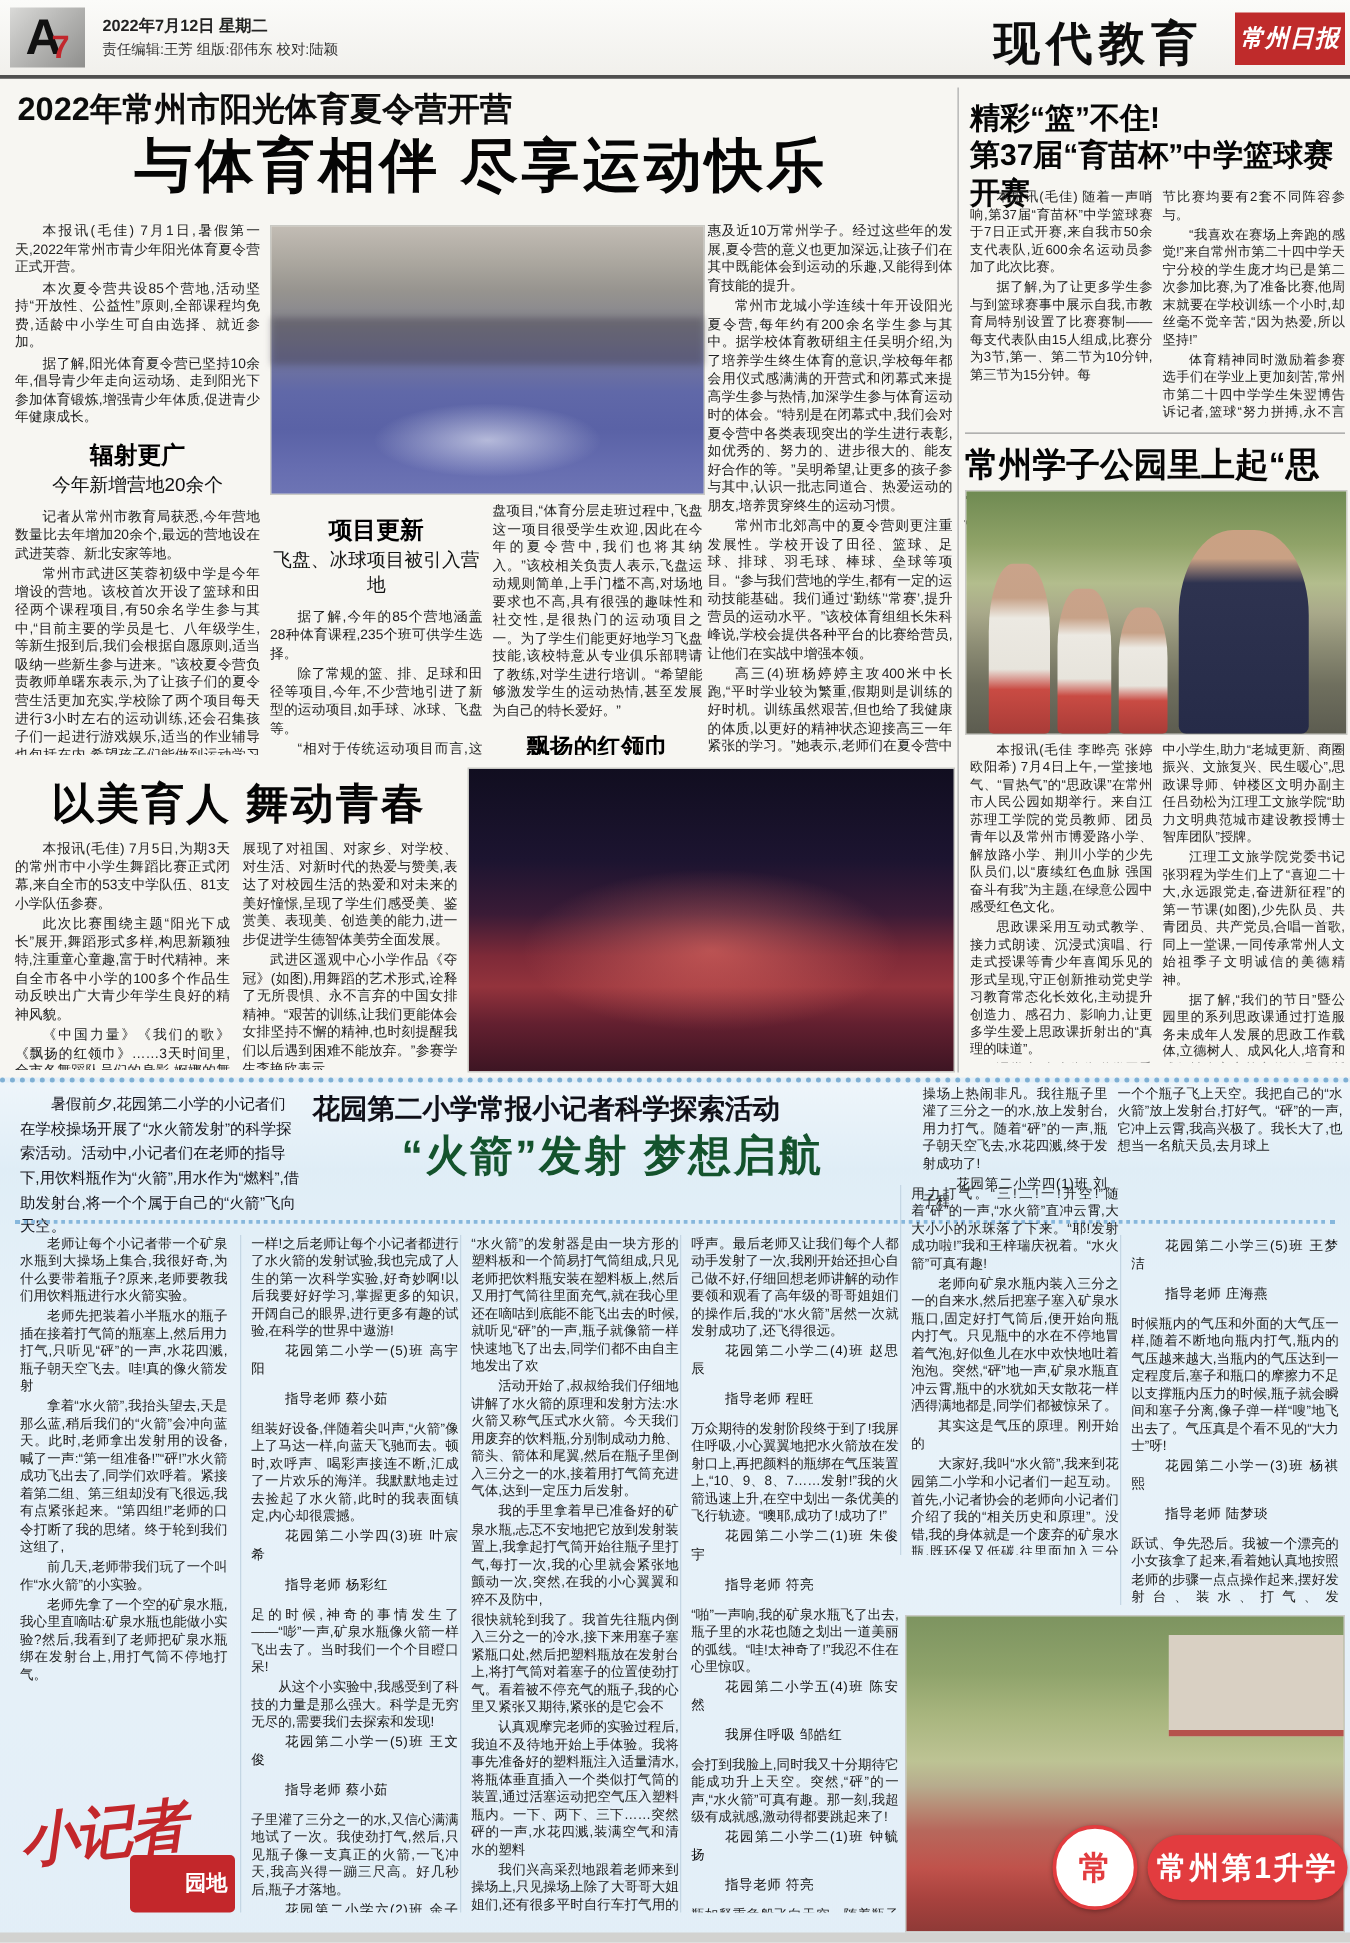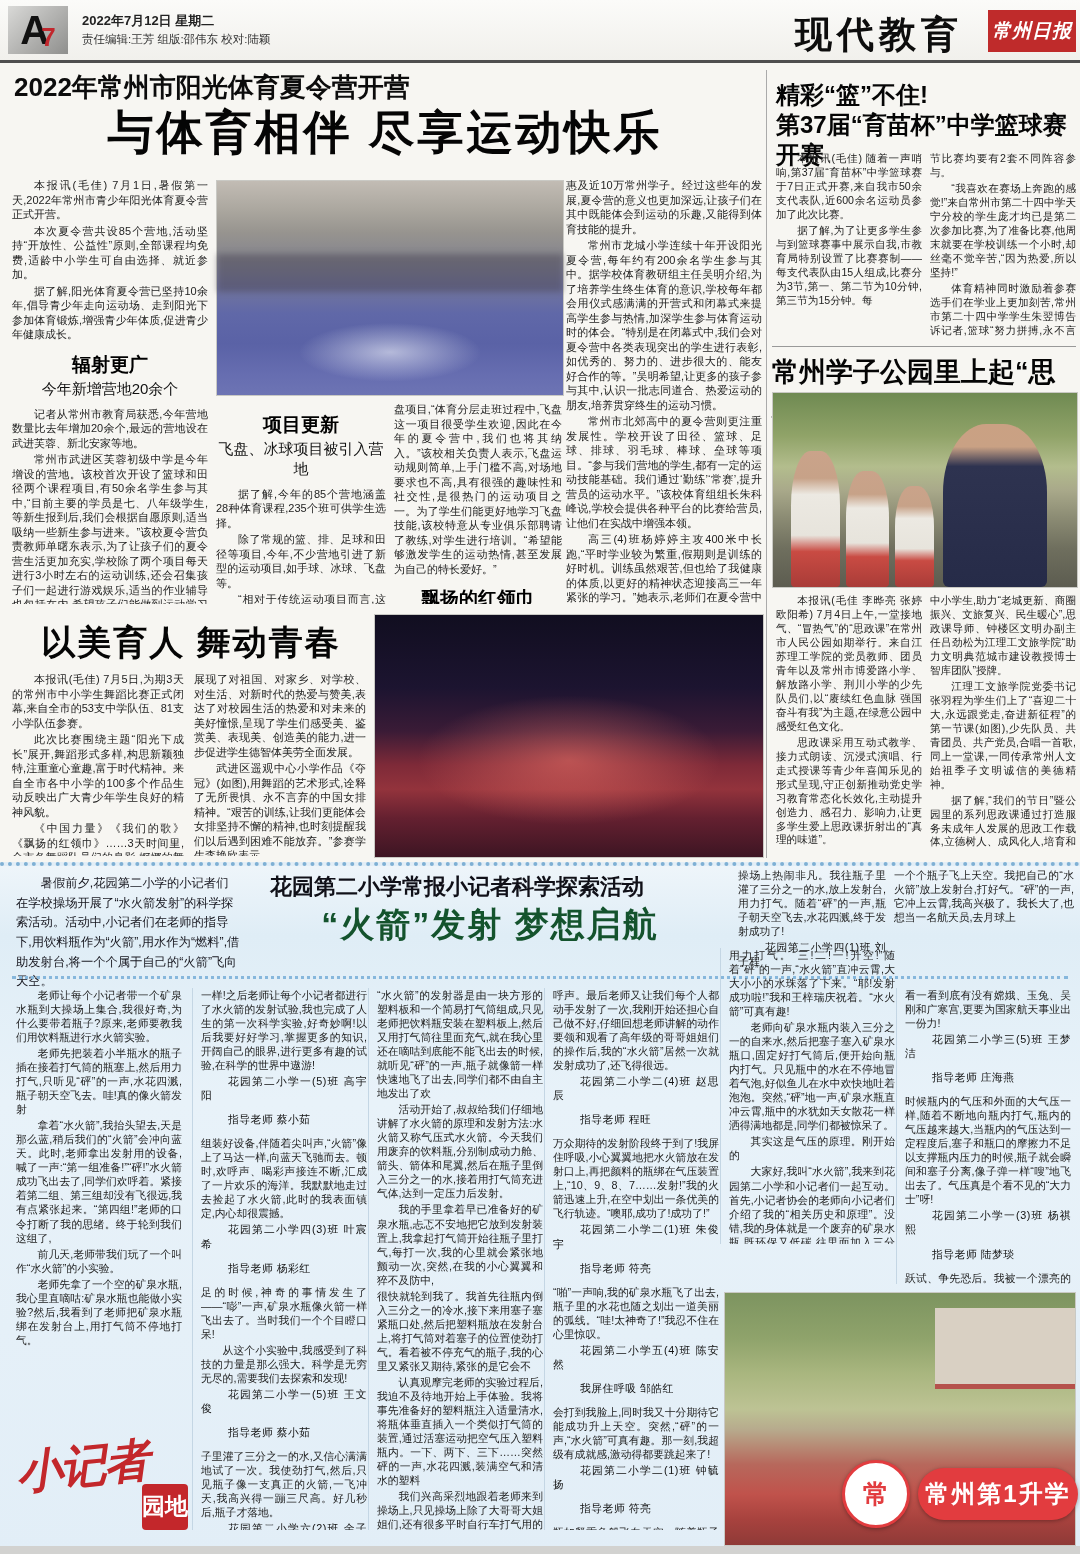--- a/index.html
+++ b/index.html
@@ -21,21 +21,21 @@
   .cont{text-indent:0;}
   .byline{text-indent:2.5em;letter-spacing:.5px;color:#111;margin:2px 0 8px 0;}
   .subhead{font-weight:bold;text-align:center;text-indent:0;font-size:19px;margin:10px 0 2px 0;color:#000;}
   .subhead-small{text-align:center;text-indent:0;font-size:15px;margin:0 0 8px 0;color:#111;}
   
   .sun-kicker{left:14px;top:70px;width:700px;font-size:26px;font-weight:bold;color:#0c0c0c;}
   .sun-title{left:20px;top:102px;width:730px;text-align:center;font-size:46px;font-weight:900;letter-spacing:3px;color:#050505;}
   .dance-title{left:10px;top:620px;width:362px;text-align:center;font-size:34px;font-weight:900;letter-spacing:2px;color:#050505;}
   .bb-title{left:776px;top:80px;width:300px;font-size:24px;font-weight:900;color:#050505;line-height:1.25;}
   .civ-title{left:772px;top:354px;width:306px;font-size:27px;font-weight:900;color:#050505;}
-  .rk-kicker{left:250px;top:872px;width:480px;font-size:22px;font-weight:bold;color:#101018;margin-left:20px;}
+  .rk-kicker{left:250px;top:872px;width:480px;font-size:22px;font-weight:bold;color:#101018;}
   .rk-title{left:250px;top:902px;width:480px;text-align:center;font-size:34px;font-weight:900;letter-spacing:2px;color:#14532d;}
   
   .vrule{width:1px;background:#aaa;}
   .hrule{height:1px;background:#999;}
   
   .photo{border:1px solid #c9c9c4;}
   .sun-photo{left:216px;top:180px;width:346px;height:214px;background:
     radial-gradient(ellipse 130px 42px at 50% 80%,rgba(228,231,244,.65),rgba(228,231,244,0) 70%),
     linear-gradient(180deg,#c2bcb4 0%,#aaa69e 14%,#97948f 24%,#85858e 36%,#74779c 48%,#6068a8 62%,#5a62a6 76%,#666db0 90%,#6d74b4 100%);}
   .photo-band{left:0;top:34%;width:100%;height:18%;background:rgba(58,52,66,.38);filter:blur(3px);}
@@ -51,21 +51,21 @@
   .bldg{position:absolute;right:0;top:6%;width:40%;height:30%;background:#d9d0c3;border-bottom:5px solid #b5524c;}
   
   .bottom{left:0;top:862px;width:1080px;height:692px;background:linear-gradient(180deg,#eef5fa,#dfedf6 10%,#e8f2f9 34%,#e2eef7 100%);border-top:4px dotted #7fb0d4;}
   .dotline{left:12px;top:976px;width:1056px;height:0;border-top:3px dotted #86b7dc;}
   .rk{font-size:10.8px;line-height:1.3;color:#1d1d1d;}
   .rk .byline{margin:2px 0 10px 0;}
   .rk-intro{left:16px;top:874px;width:224px;height:98px;font-size:12.3px;line-height:1.6;color:#15151d;}
   
   .xjz{left:16px;top:1436px;width:190px;height:110px;}
   .xjz-script{font-size:46px;font-weight:900;font-style:italic;color:#c3272b;transform:rotate(-6deg);display:inline-block;letter-spacing:-2px;}
-  .seal{position:absolute;right:18px;top:48px;width:46px;height:46px;background:#c3272b;color:#fff;display:flex;align-items:center;justify-content:center;font-size:23px;font-weight:bold;line-height:1.1;text-align:center;border-radius:4px;}
+  .seal{position:absolute;right:18px;top:48px;width:46px;height:46px;background:#c3272b;color:#fff;display:flex;align-items:center;justify-content:center;font-size:17px;font-weight:bold;line-height:1.1;text-align:center;border-radius:4px;padding-left:38px;}
   
   .watermark{left:842px;top:1458px;width:236px;height:72px;display:flex;align-items:center;gap:8px;}
   .wm-badge{width:62px;height:62px;border-radius:50%;background:#fff;border:3px solid #e23c3f;color:#e23c3f;display:flex;align-items:center;justify-content:center;font-size:26px;font-weight:900;box-shadow:0 1px 4px rgba(0,0,0,.35);}
   .wm-pill{flex:1;height:52px;background:#e23c3f;border-radius:30px;color:#fff;display:flex;align-items:center;justify-content:center;font-size:24px;font-weight:900;letter-spacing:2px;box-shadow:0 1px 4px rgba(0,0,0,.35);}
   .bottom-edge{left:0;top:1546px;width:1080px;height:8px;background:#d2d2d0;}
 </style>
 </head>
 <body>
 
 <div class="page">
@@ -217,21 +217,20 @@
       <div class="byline">指导老师 符亮</div>
       <div class="para cont">瓶如释重负般飞向天空。随着瓶子弹射高度不断攀升,整个飞行轨迹被闪亮的水花织成一条长长的抛物线,洒落了一地水珠。</div>
     </div>
   <div class="abs col rk" style="left:720px;top:948px;width:166px;height:296px;border-left:1px solid #c4d6e4;padding-left:8px;">
       <div class="para cont">用力打气。“三!二!一!升空!”随着“砰”的一声,“水火箭”直冲云霄,大大小小的水珠落了下来。“耶!发射成功啦!”我和王梓瑞庆祝着。“水火箭”可真有趣!</div>
       <div class="para">老师向矿泉水瓶内装入三分之一的自来水,然后把塞子塞入矿泉水瓶口,固定好打气筒后,便开始向瓶内打气。只见瓶中的水在不停地冒着气泡,好似鱼儿在水中欢快地吐着泡泡。突然,“砰”地一声,矿泉水瓶直冲云霄,瓶中的水犹如天女散花一样洒得满地都是,同学们都被惊呆了。</div>
       <div class="para">其实这是气压的原理。刚开始的</div>
       <div class="para">大家好,我叫“水火箭”,我来到花园第二小学和小记者们一起互动。首先,小记者协会的老师向小记者们介绍了我的“相关历史和原理”。没错,我的身体就是一个废弃的矿泉水瓶,既环保又低碳,往里面加入三分之一的水,打气充入空气,我就会被强大的推力往上举,我就飞起来啦!接着小记者们跃跃</div>
     </div>
   <div class="abs col rk" style="left:896px;top:988px;width:166px;height:296px;border-left:1px solid #c4d6e4;padding-left:8px;">
-      <div class="para cont">看一看到底有没有嫦娥、玉兔、吴刚和广寒宫,更要为国家航天事业出一份力!</div>
       <div class="byline">花园第二小学三(5)班 王梦洁</div>
       <div class="byline">指导老师 庄海燕</div>
       <div class="para cont">时候瓶内的气压和外面的大气压一样,随着不断地向瓶内打气,瓶内的气压越来越大,当瓶内的气压达到一定程度后,塞子和瓶口的摩擦力不足以支撑瓶内压力的时候,瓶子就会瞬间和塞子分离,像子弹一样“嗖”地飞出去了。气压真是个看不见的“大力士”呀!</div>
       <div class="byline">花园第二小学一(3)班 杨祺熙</div>
       <div class="byline">指导老师 陆梦琰</div>
       <div class="para cont">跃试、争先恐后。我被一个漂亮的小女孩拿了起来,看着她认真地按照老师的步骤一点点操作起来,摆好发射台、装水、打气、发射……“砰”的一声,我在她的目光追随下飞上了蓝天,看到她欢呼雀跃的样子我也为她感到高兴!</div>
     </div>
 
   <div class="abs photo rk-photo">
     <div class="bldg"></div>

